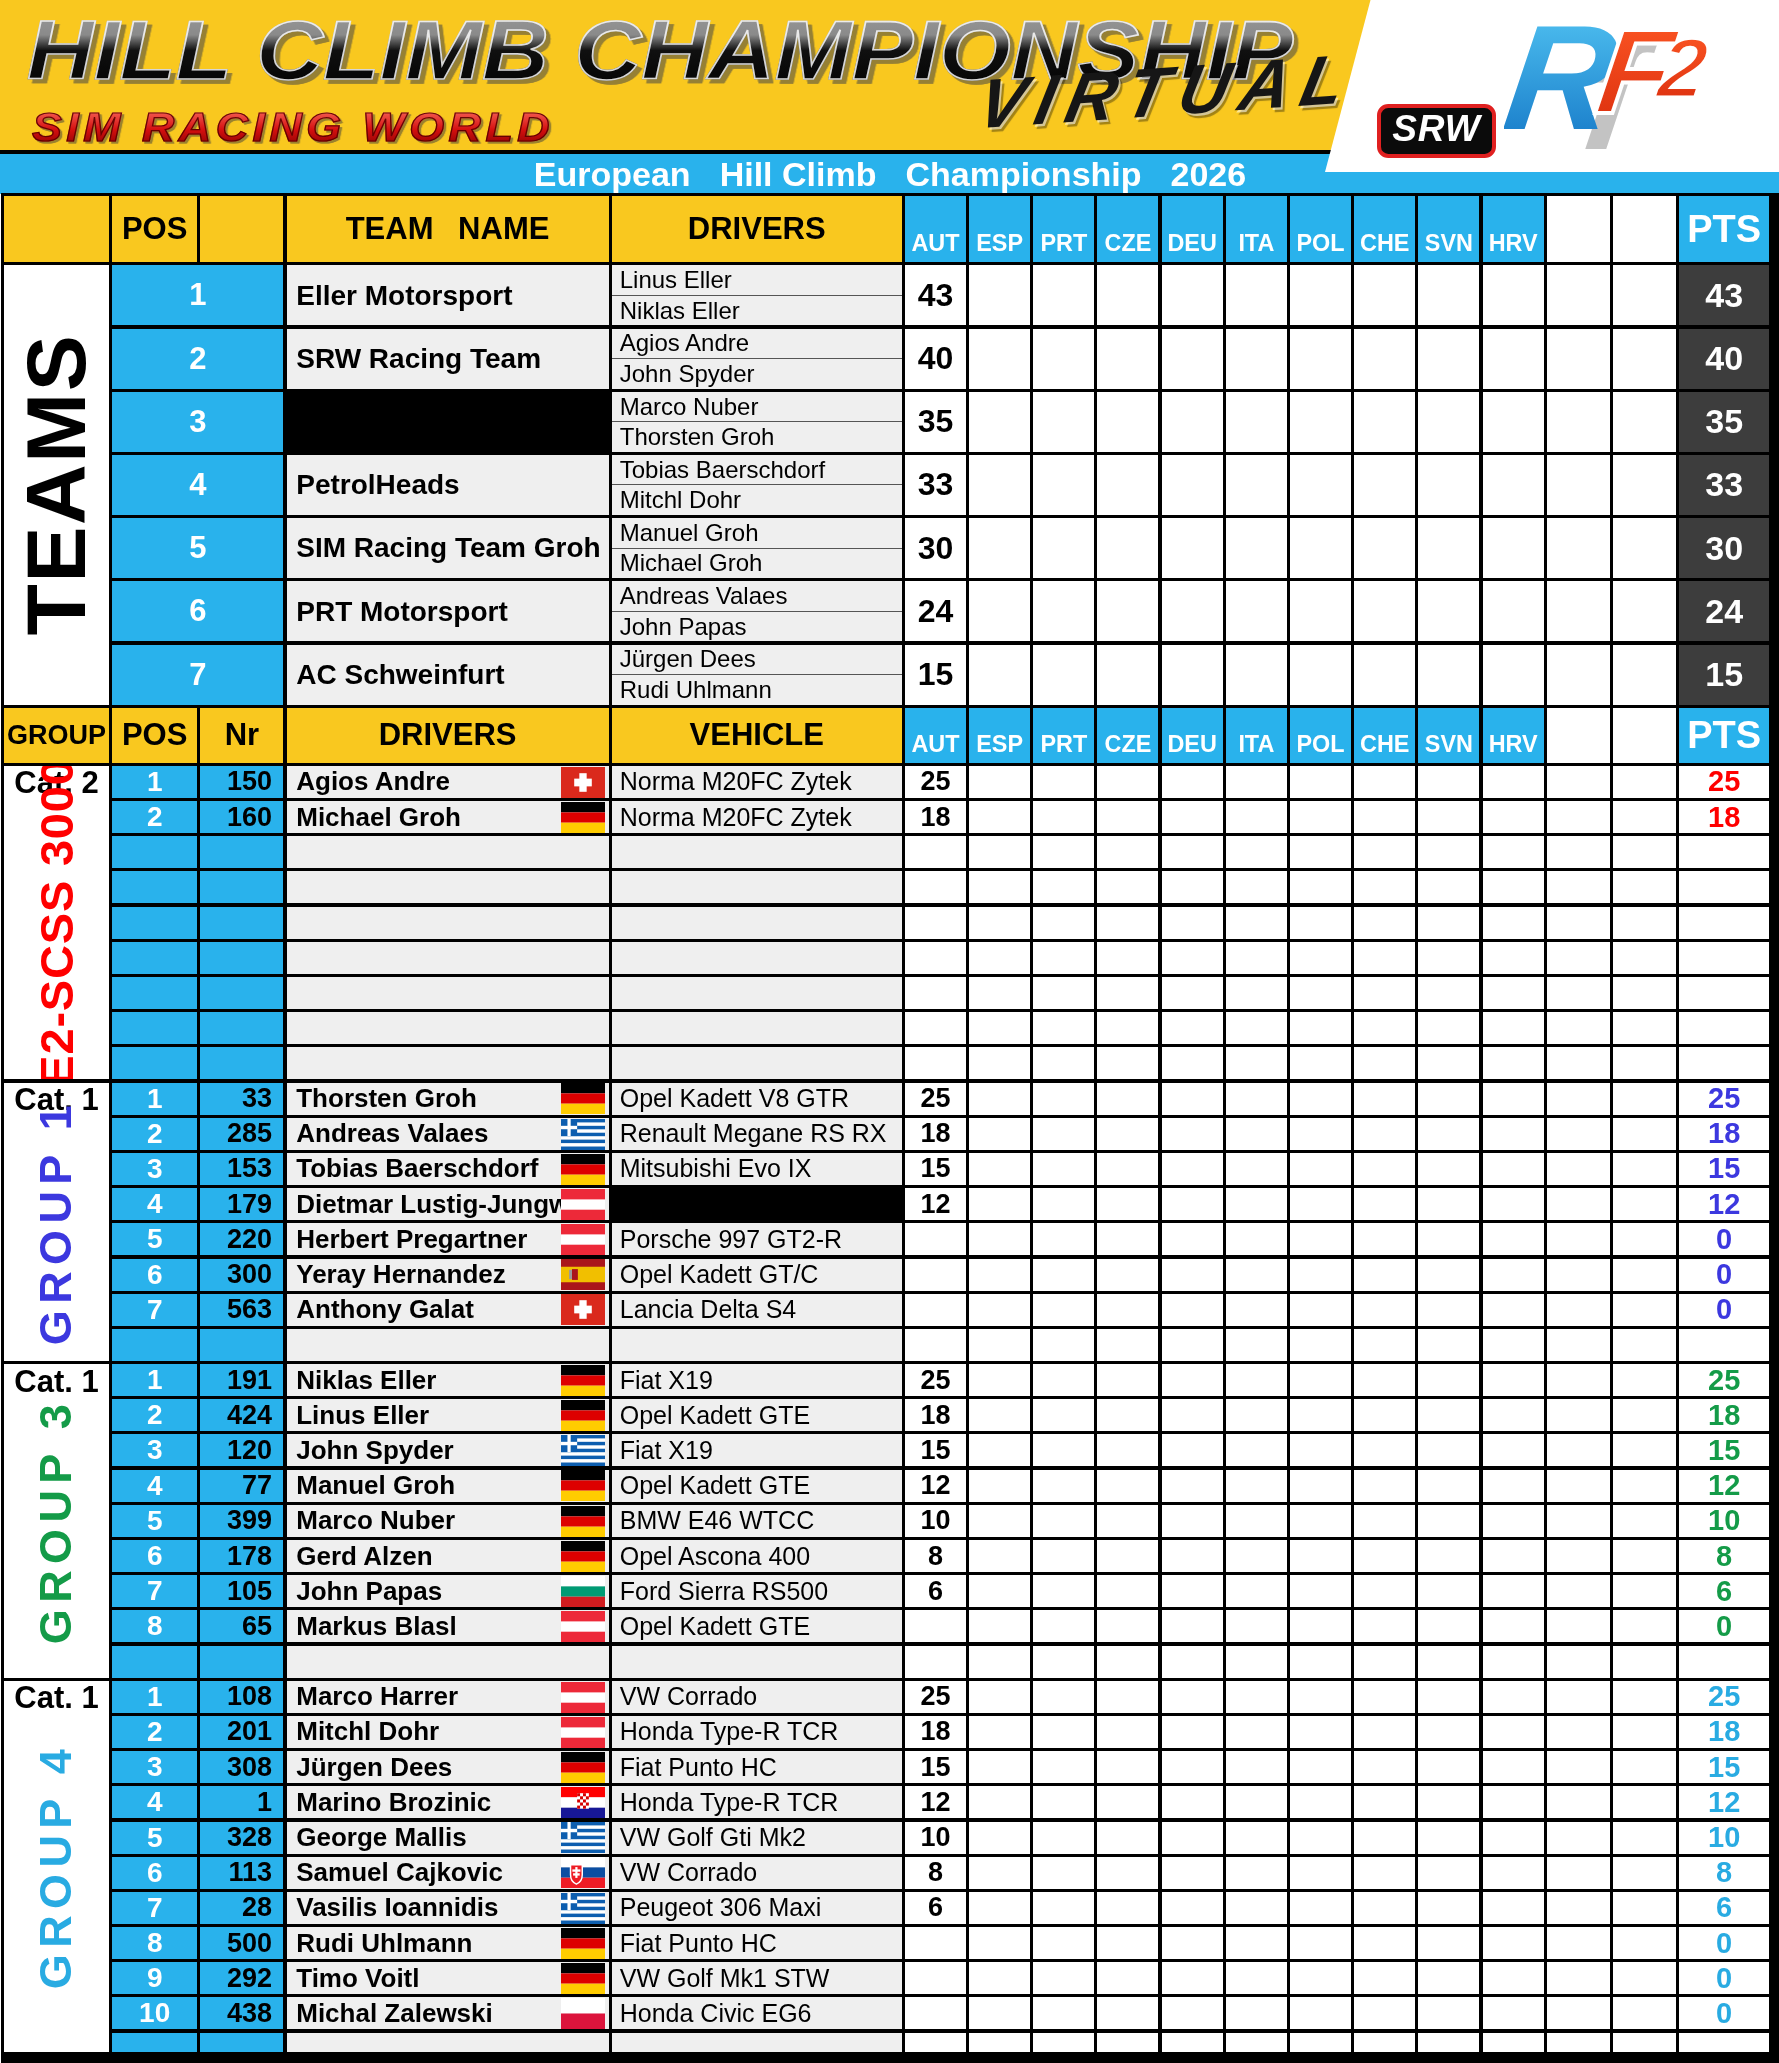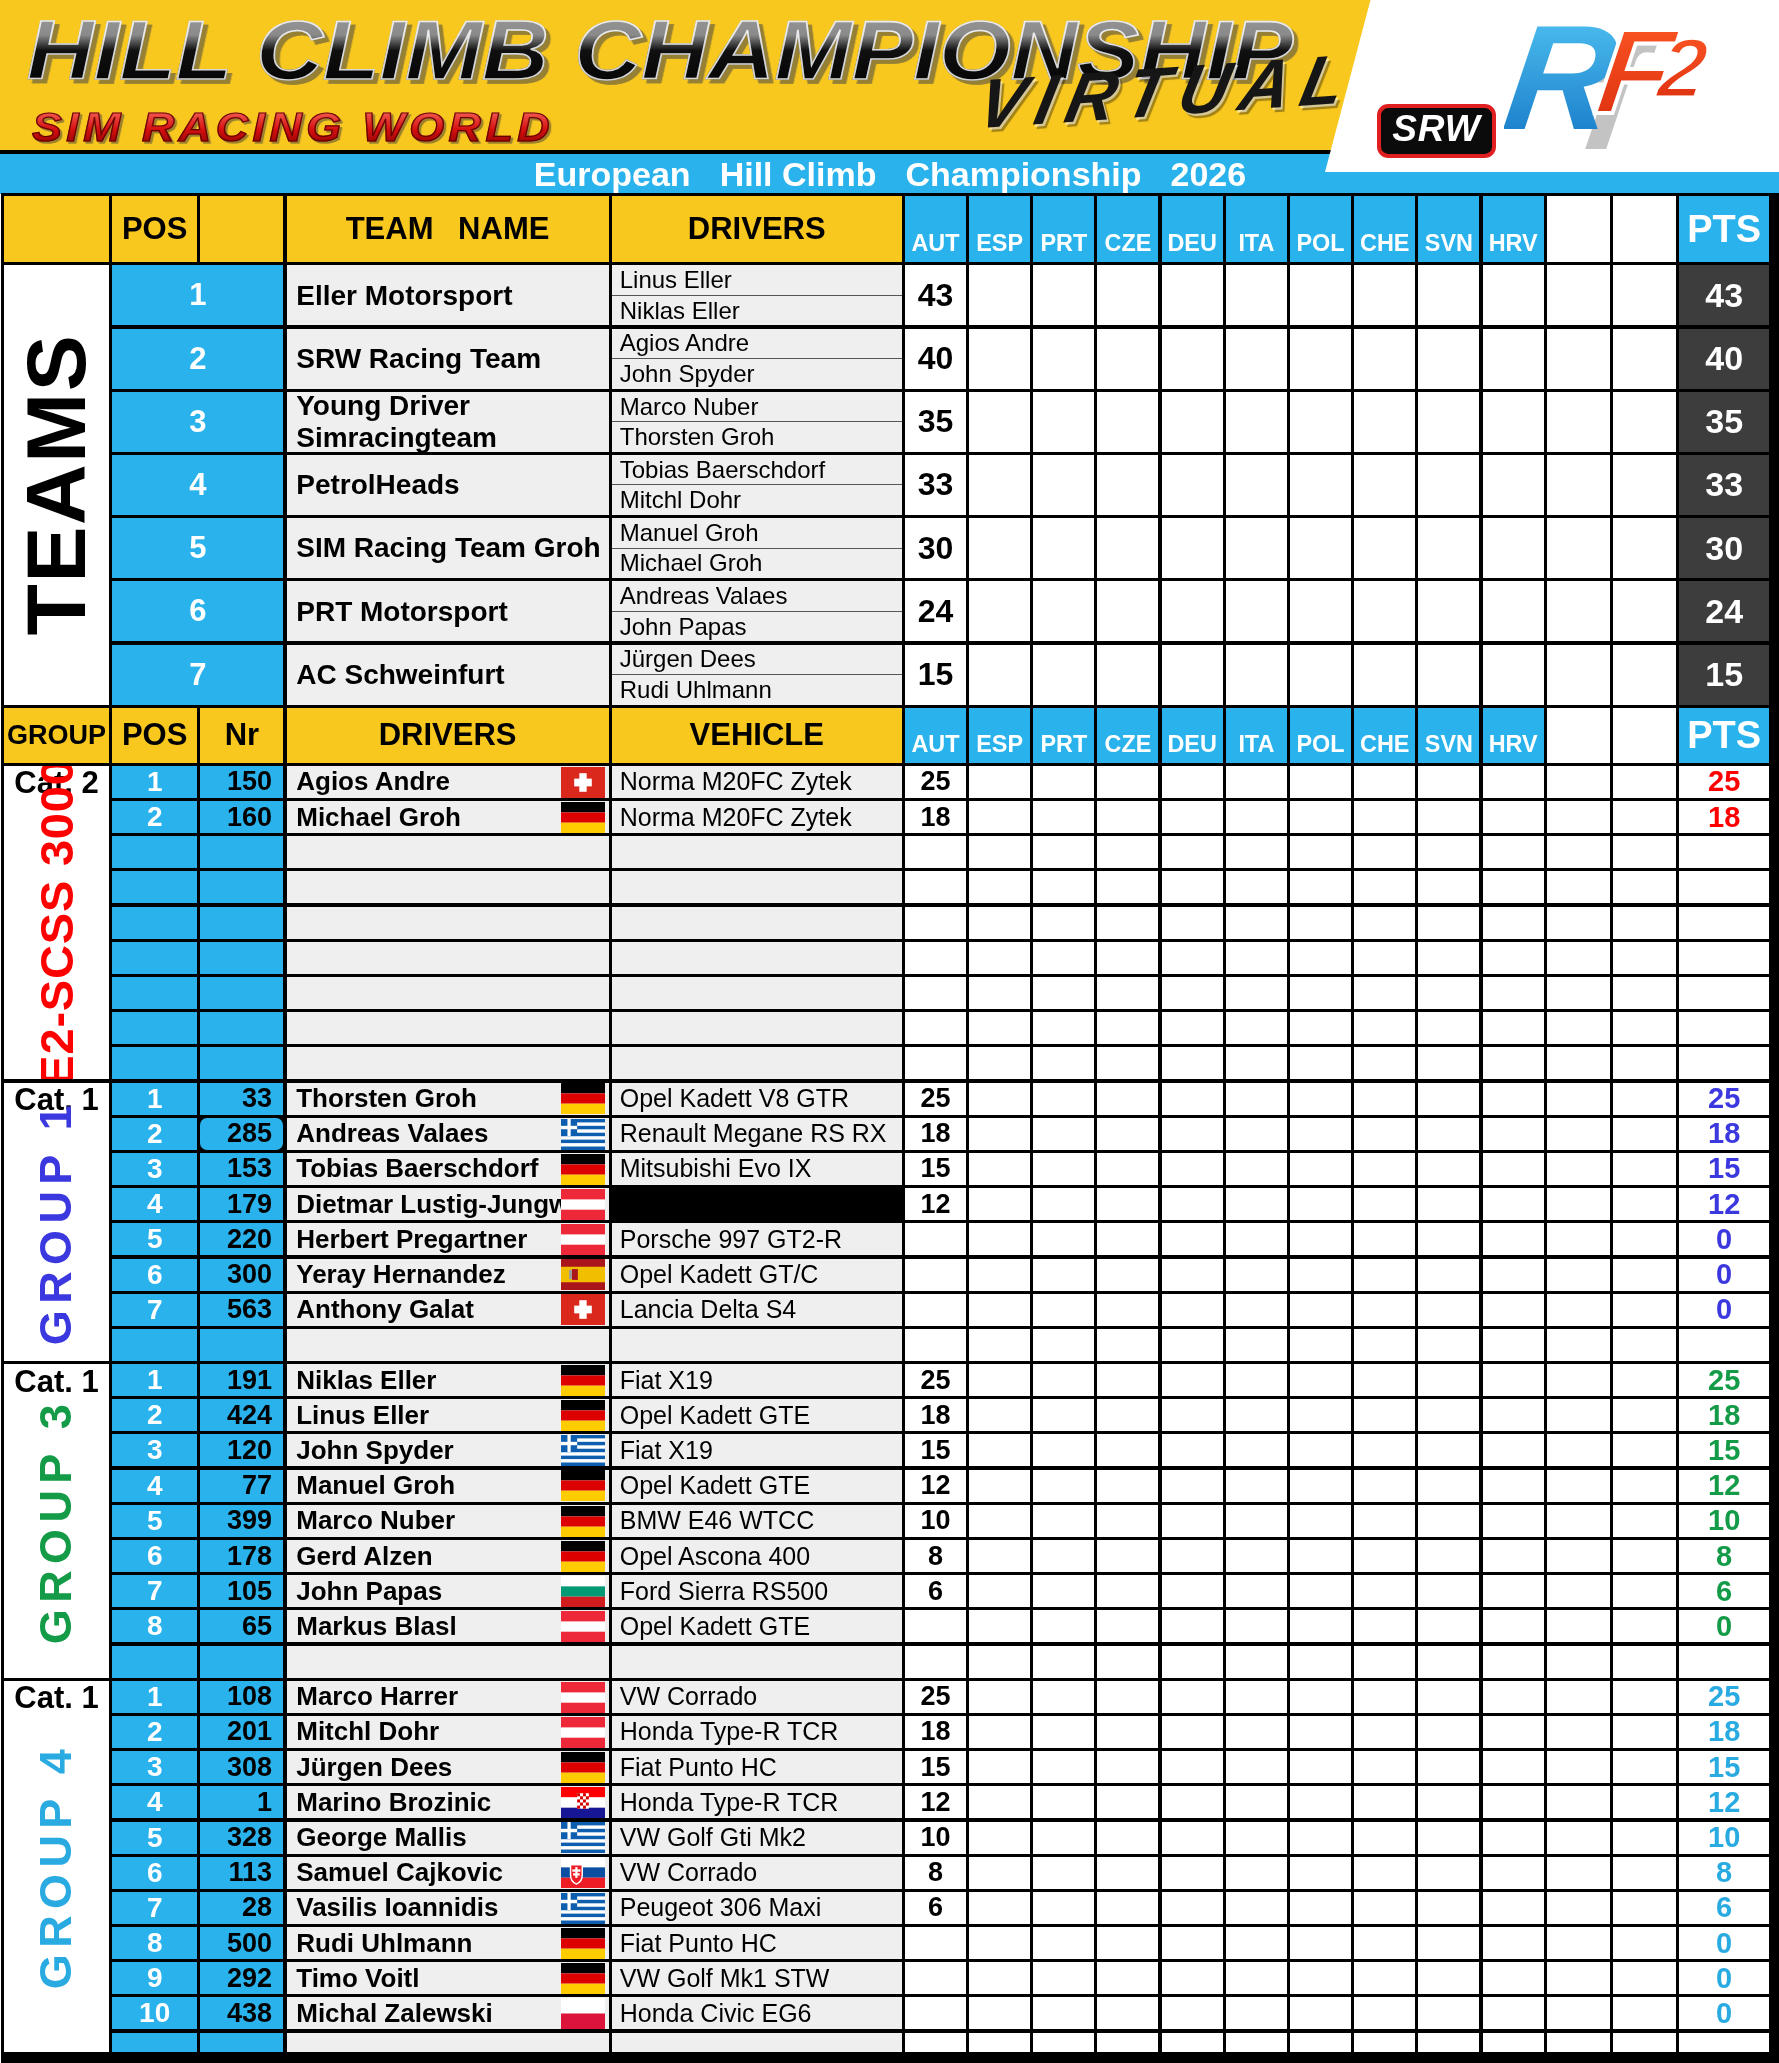--- a/index.html
+++ b/index.html
@@ -171,24 +171,20 @@
       <div class="c w" style="grid-area: 3 / 10;"></div>
       <div class="c w" style="grid-area: 3 / 11;"></div>
       <div class="c w" style="grid-area: 3 / 12;"></div>
       <div class="c w" style="grid-area: 3 / 13;"></div>
       <div class="c w" style="grid-area: 3 / 14;"></div>
       <div class="c w" style="grid-area: 3 / 15;"></div>
       <div class="c w" style="grid-area: 3 / 16;"></div>
       <div class="c w" style="grid-area: 3 / 17;"></div>
       <div class="c dk team-pts" style="grid-area: 3 / 18;">40</div>
       <div class="c b pos-val team-row-pos" style="grid-area: 4 / 2 / auto / span 2;">3</div>
-      <div class="c g team-name-cell" style="grid-area: 4 / 4;">
-        <div class="tline">Young Driver</div>
-        <div class="tline">Simracingteam</div>
-      </div>
       <div class="c g team-drivers-cell" style="grid-area: 4 / 5;">
         <div class="dline">Marco Nuber</div>
         <div class="dline">Thorsten Groh</div>
       </div>
       <div class="c w aut-val team-aut" style="grid-area: 4 / 6;">35</div>
       <div class="c w" style="grid-area: 4 / 7;"></div>
       <div class="c w" style="grid-area: 4 / 8;"></div>
       <div class="c w" style="grid-area: 4 / 9;"></div>
       <div class="c w" style="grid-area: 4 / 10;"></div>
       <div class="c w" style="grid-area: 4 / 11;"></div>
@@ -498,21 +494,21 @@
       <div class="c w" style="grid-area: 19 / 10;"></div>
       <div class="c w" style="grid-area: 19 / 11;"></div>
       <div class="c w" style="grid-area: 19 / 12;"></div>
       <div class="c w" style="grid-area: 19 / 13;"></div>
       <div class="c w" style="grid-area: 19 / 14;"></div>
       <div class="c w" style="grid-area: 19 / 15;"></div>
       <div class="c w" style="grid-area: 19 / 16;"></div>
       <div class="c w" style="grid-area: 19 / 17;"></div>
       <div class="c w pts-val" style="grid-area: 19 / 18; color: rgb(60, 56, 223);">25</div>
       <div class="c b pos-val" style="grid-area: 20 / 2;">2</div>
-      <div class="c b nr-val" style="grid-area: 20 / 3; border-radius: 7px;">285</div>
+      <div class="c b nr-val" style="grid-area: 20 / 3;">285</div>
       <div class="c g driver-cell" style="grid-area: 20 / 4;">
         <span class="dn">Andreas Valaes</span>
         <svg class="flag" viewBox="0 0 60 40" preserveAspectRatio="none">
           <rect width="60" height="40" fill="#0d5eaf"></rect>
           <rect y="4.4" width="60" height="4.4" fill="#fff"></rect>
           <rect y="13.3" width="60" height="4.4" fill="#fff"></rect>
           <rect y="22.2" width="60" height="4.4" fill="#fff"></rect>
           <rect y="31.1" width="60" height="4.4" fill="#fff"></rect>
           <rect width="22" height="22" fill="#0d5eaf"></rect>
           <rect x="8.8" width="4.4" height="22" fill="#fff"></rect>

